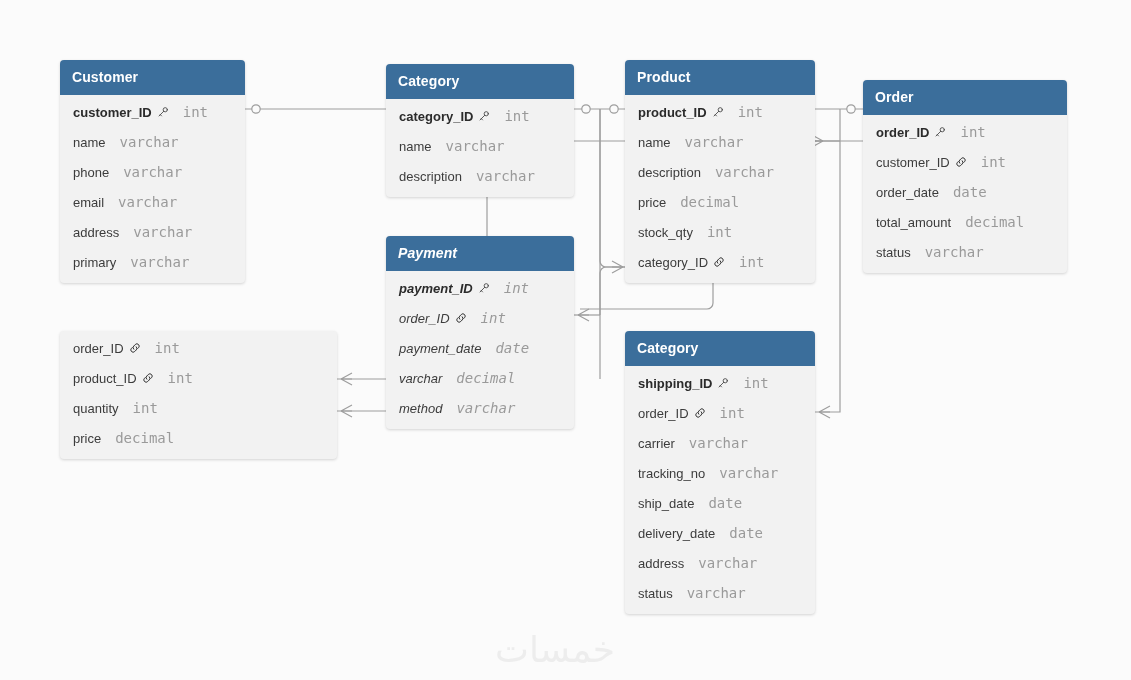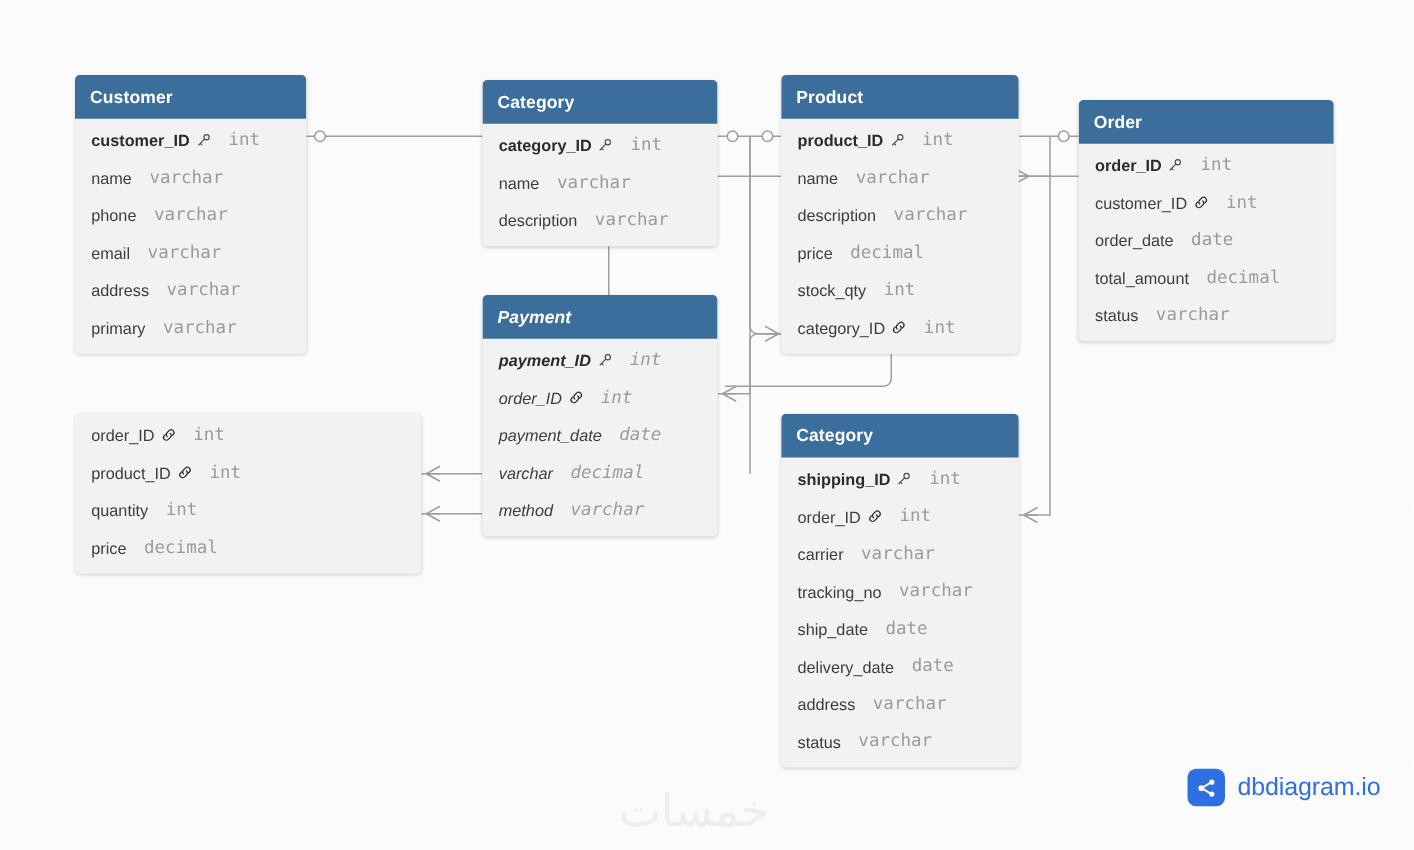--- a/index.html
+++ b/index.html
@@ -500,25 +500,14 @@
               <span>status</span>
             </div>
             <div class="field-type">varchar</div>
           </div>
         </div>
       </div>
     </div>
 
   <div id="watermark" style="left:495px; top:629px;">خمسات</div>
 
-  <div id="logo" style="left:950px; top:615px;">
-    <div class="logo-mark">
-      <svg width="19" height="19" viewBox="0 0 24 24" fill="none" stroke="#ffffff" stroke-width="2" stroke-linecap="round">
-        <circle cx="17" cy="6" r="2.6" fill="#ffffff" stroke="none"></circle>
-        <circle cx="17" cy="18" r="2.6" fill="#ffffff" stroke="none"></circle>
-        <circle cx="6.5" cy="12" r="3" fill="#ffffff" stroke="none"></circle>
-        <path d="M9 10.6 L14.6 7.2 M9 13.4 L14.6 16.8"></path>
-      </svg>
-    </div>
-    <div class="logo-text">dbdiagram.io</div>
-  </div>
 
 </div>
 
 </body></html>

